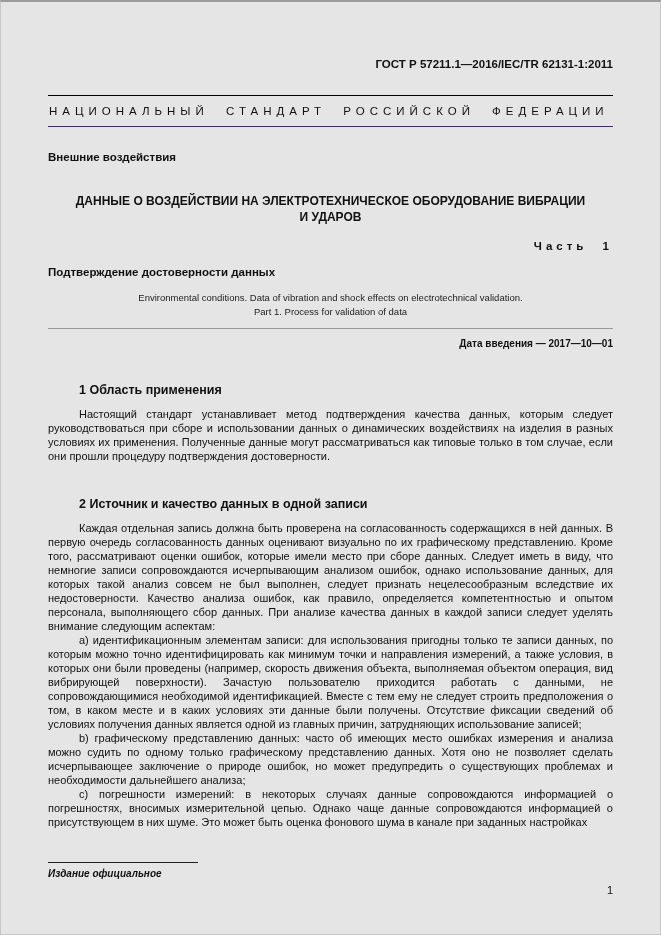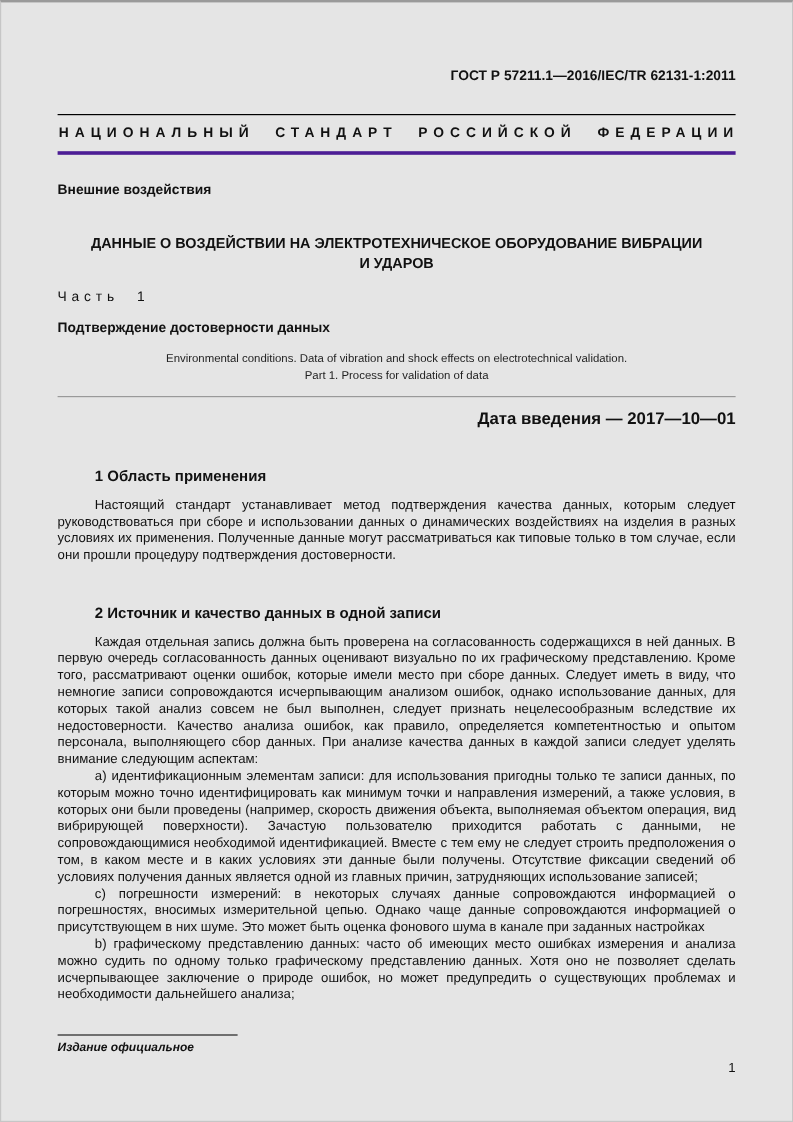--- a/index.html
+++ b/index.html
@@ -19,23 +19,23 @@
 
   .std-code {
     text-align: right;
     font-weight: 700;
     font-size: 11.5px;
   }
 
   .banner {
     margin-top: 25px;
     border-top: 1px solid #000;
-    border-bottom: 3px solid #4c1d95;
+    border-bottom: 1px solid #4c1d95;
     padding: 9px 0 9px 1px;
-    font-weight: 700;
+    font-weight: 400;
     font-size: 11.5px;
     letter-spacing: 5px;
     word-spacing: 9px;
     white-space: nowrap;
   }
 
   .subject {
     margin-top: 24px;
     font-weight: 700;
     font-size: 11.5px;
@@ -45,22 +45,22 @@
     margin: 30px auto 0;
     text-align: center;
     font-weight: 700;
     font-size: 12px;
     line-height: 1.35;
     max-width: 520px;
   }
 
   .part {
     margin-top: 15px;
-    text-align: left;
-    font-weight: 400;
+    text-align: right;
+    font-weight: 700;
     font-size: 11.5px;
     letter-spacing: 4px;
     word-spacing: 8px;
   }
 
   .subtitle {
     margin-top: 14px;
     text-align: left;
     font-weight: 700;
     font-size: 11.5px;
@@ -76,21 +76,21 @@
 
   .date-rule {
     margin-top: 10px;
     border-top: 1px solid #999;
   }
 
   .effective-date {
     margin-top: 9px;
     text-align: right;
     font-weight: 700;
-    font-size: 14px;
+    font-size: 10px;
   }
 
   .section-heading {
     margin: 34px 0 10px 0;
     padding-left: 31px;
     font-size: 12.5px;
     font-weight: 700;
   }
 
   .body-par {
@@ -152,23 +152,23 @@
   <h2 class="section-heading">1 Область применения</h2>
 
   <p class="body-par">Настоящий стандарт устанавливает метод подтверждения качества данных, которым следует руководствоваться при сборе и использовании данных о динамических воздействиях на изделия в разных условиях их применения. Полученные данные могут рассматриваться как типовые только в том случае, если они прошли процедуру подтверждения достоверности.</p>
 
   <h2 class="section-heading">2 Источник и качество данных в одной записи</h2>
 
   <p class="body-par">Каждая отдельная запись должна быть проверена на согласованность содержащихся в ней данных. В первую очередь согласованность данных оценивают визуально по их графическому представлению. Кроме того, рассматривают оценки ошибок, которые имели место при сборе данных. Следует иметь в виду, что немногие записи сопровождаются исчерпывающим анализом ошибок, однако использование данных, для которых такой анализ совсем не был выполнен, следует признать нецелесообразным вследствие их недостоверности. Качество анализа ошибок, как правило, определяется компетентностью и опытом персонала, выполняющего сбор данных. При анализе качества данных в каждой записи следует уделять внимание следующим аспектам:</p>
 
   <p class="body-par">а) идентификационным элементам записи: для использования пригодны только те записи данных, по которым можно точно идентифицировать как минимум точки и направления измерений, а также условия, в которых они были проведены (например, скорость движения объекта, выполняемая объектом операция, вид вибрирующей поверхности). Зачастую пользователю приходится работать с данными, не сопровождающимися необходимой идентификацией. Вместе с тем ему не следует строить предположения о том, в каком месте и в каких условиях эти данные были получены. Отсутствие фиксации сведений об условиях получения данных является одной из главных причин, затрудняющих использование записей;</p>
 
+  <p class="body-par">b) графическому представлению данных: часто об имеющих место ошибках измерения и анализа можно судить по одному только графическому представлению данных. Хотя оно не позволяет сделать исчерпывающее заключение о природе ошибок, но может предупредить о существующих проблемах и необходимости дальнейшего анализа;</p>
+
   <p class="body-par">c) погрешности измерений: в некоторых случаях данные сопровождаются информацией о погрешностях, вносимых измерительной цепью. Однако чаще данные сопровождаются информацией о присутствующем в них шуме. Это может быть оценка фонового шума в канале при заданных настройках</p>
-
-  <p class="body-par">b) графическому представлению данных: часто об имеющих место ошибках измерения и анализа можно судить по одному только графическому представлению данных. Хотя оно не позволяет сделать исчерпывающее заключение о природе ошибок, но может предупредить о существующих проблемах и необходимости дальнейшего анализа;</p>
 
   <div class="footer">
     <div class="footer-rule"></div>
     <div class="edition">Издание официальное</div>
     <div class="page-num">1</div>
   </div>
 
 </div>
 
 </body></html>

